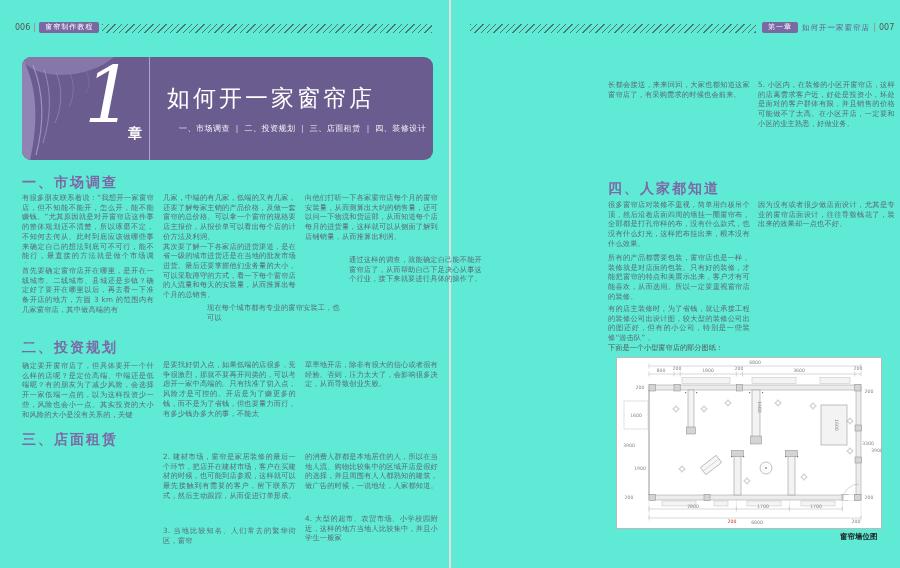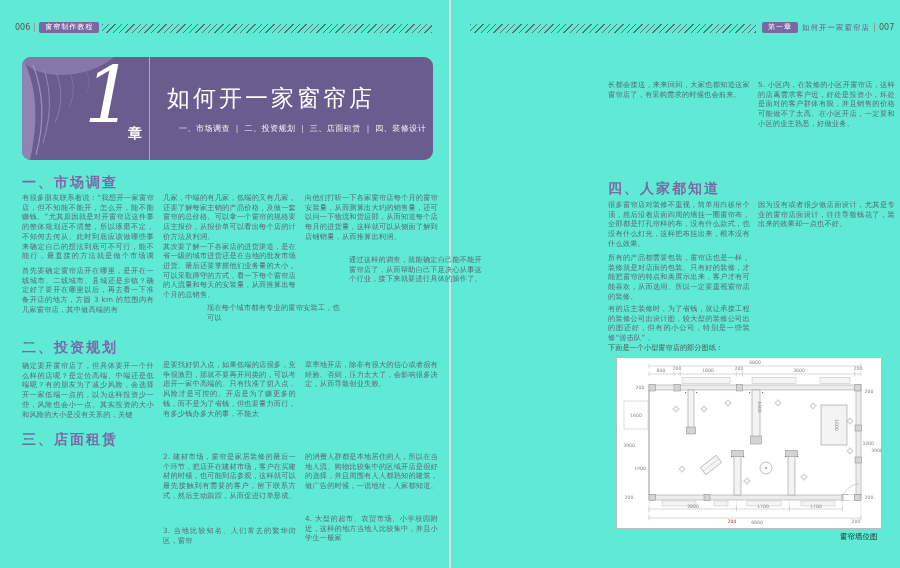--- a/index.html
+++ b/index.html
@@ -22,21 +22,21 @@
   .banner .numlab{position:absolute;left:106px;top:68px;font-size:14px;font-weight:bold;}
   .banner .divider{position:absolute;left:127px;top:0;width:1px;height:103px;background:rgba(255,255,255,.45);}
   .banner .title{position:absolute;left:145px;top:26px;font-family:"DejaVu Serif","Liberation Serif",serif;
                  font-size:23px;letter-spacing:3px;white-space:nowrap;}
   .banner .toc{position:absolute;left:157px;font-size:8px;letter-spacing:.5px;color:rgba(255,255,255,.95);white-space:nowrap;text-align:right;}
   
   .h{position:absolute;color:#7d68a6;font-size:14px;font-weight:600;letter-spacing:2px;white-space:nowrap;}
   .para{position:absolute;font-size:7.2px;line-height:9.7px;color:#5a6a77;text-align:justify;
         white-space:pre-line;letter-spacing:.2px;overflow:hidden;}
   .note{position:absolute;font-size:7.2px;color:#555;white-space:nowrap;}
-  .figcap{position:absolute;font-size:7.5px;color:#222;font-weight:400;white-space:nowrap;}
+  .figcap{position:absolute;font-size:7.5px;color:#222;font-weight:700;white-space:nowrap;}
   
   .plan{position:absolute;left:616px;top:357px;}
   .dim{font-size:4.6px;fill:#888;font-family:"DejaVu Sans",sans-serif;}
   .dim-red{fill:#c0392b;}
   .wall{fill:#ececec;stroke:#999;stroke-width:.5;}
   .pier{fill:#d4d4d4;stroke:#888;stroke-width:.5;}
   .sill{fill:#f4f4f4;stroke:#bfbfbf;stroke-width:.5;}
   .stand{fill:#f3f3f3;stroke:#999;stroke-width:.6;}
   .dimline{stroke:#b0b0b0;stroke-width:.5;}
   .extline{stroke:#d6d6d6;stroke-width:.5;}

